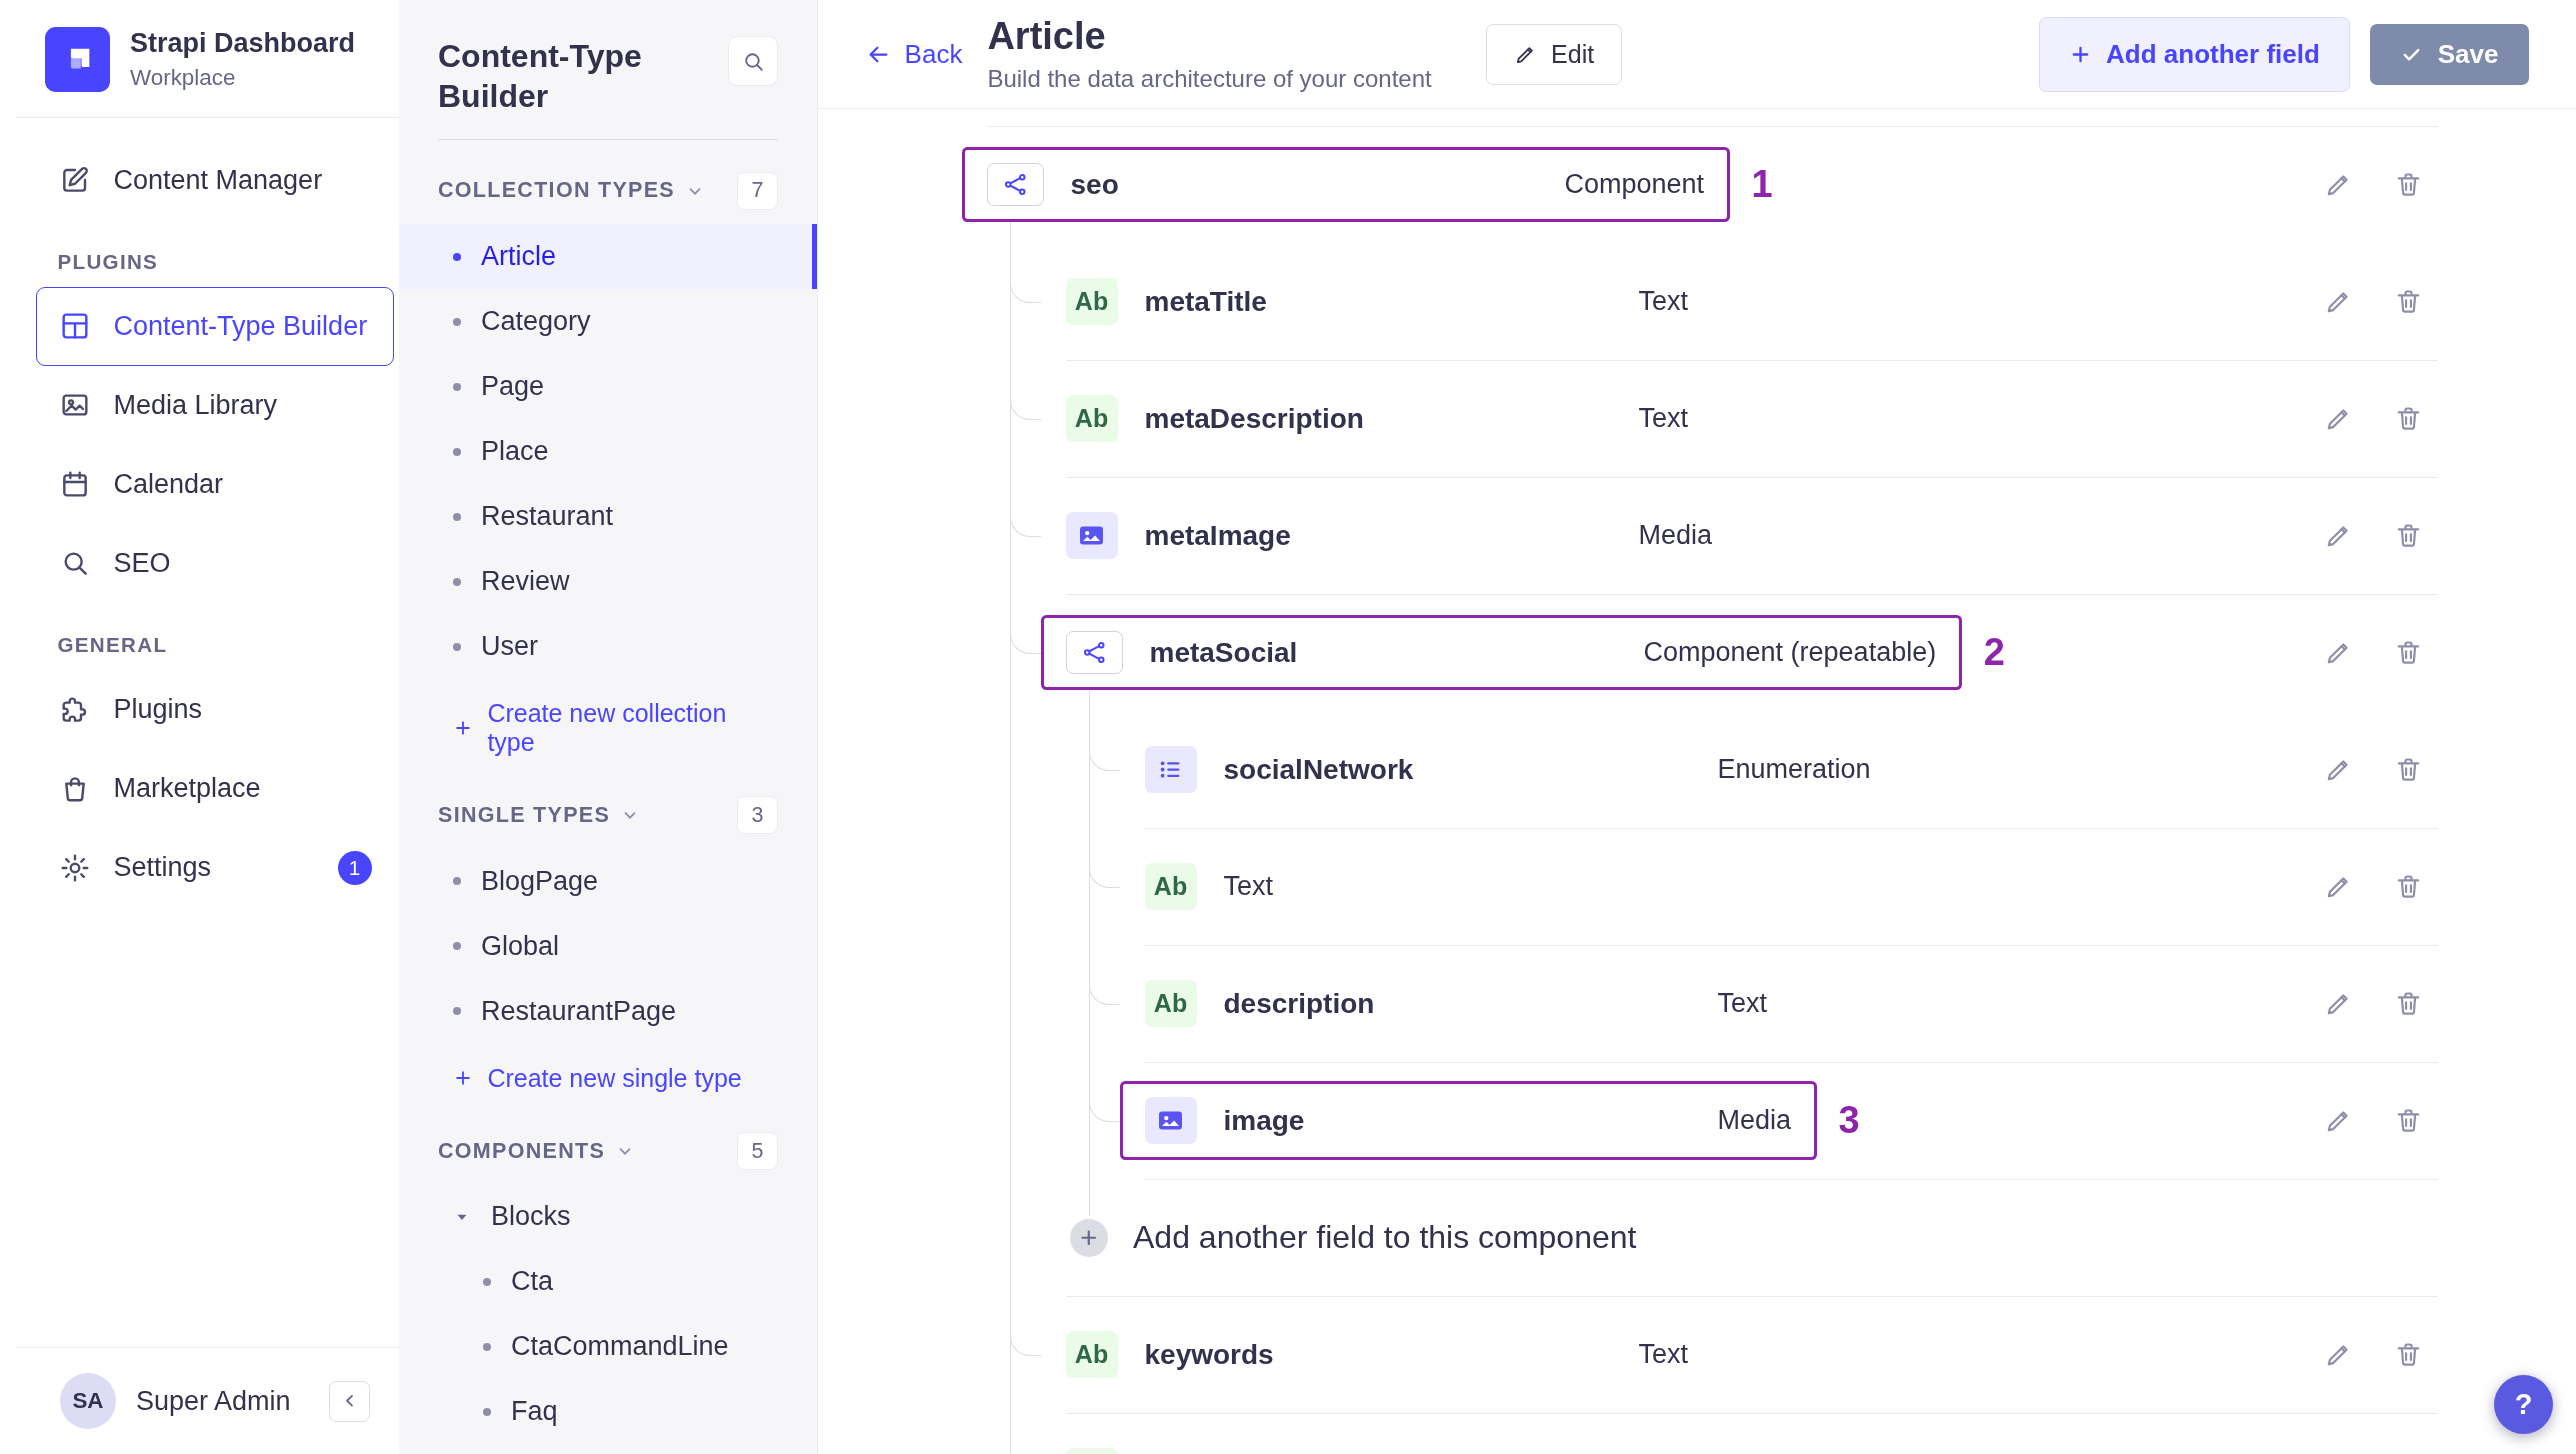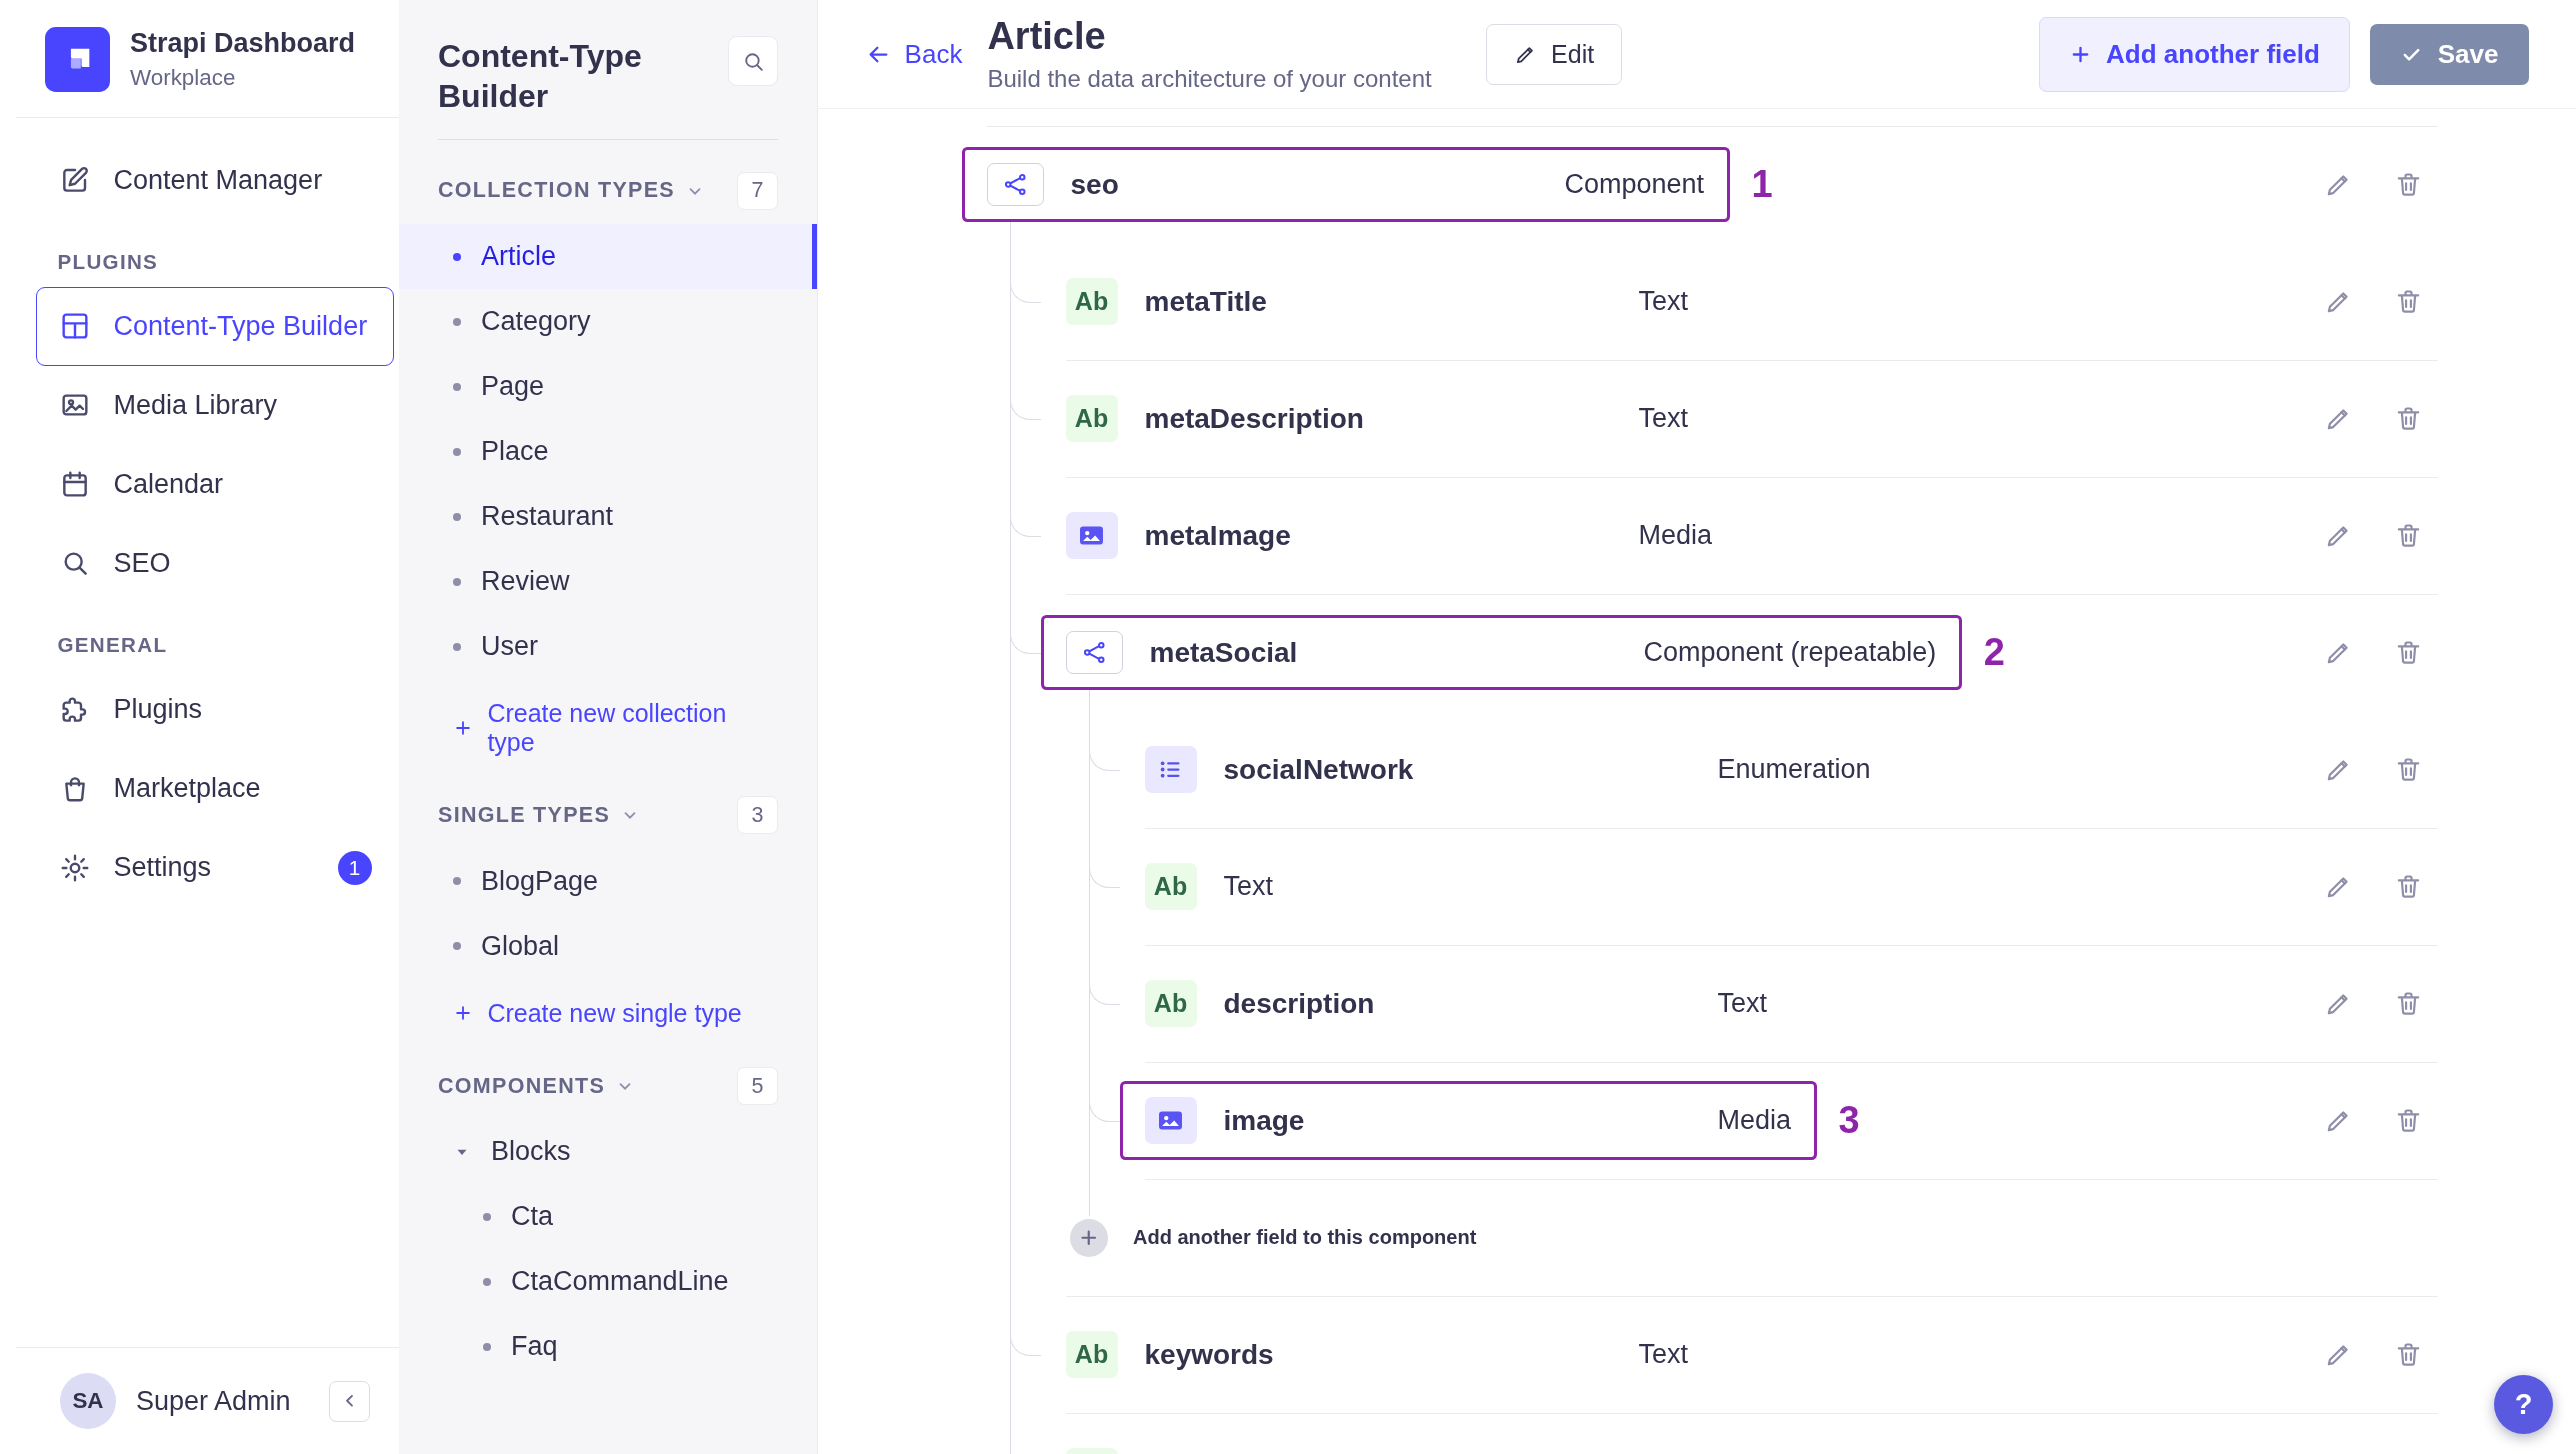--- a/index.html
+++ b/index.html
@@ -86,21 +86,21 @@
   .ficon.component{width:57px;height:43px;background:#fff;border:0.9px solid #d0d0de;color:#4945ff;}
   .ficon.text{background:#eafbe7;color:#2f6846;font-weight:700;font-size:25px;}
   .ficon.media{background:#e9e8ff;}
   .ficon.enum{background:#e9e8ff;color:#5753e8;}
   .fname{font-size:28px;font-weight:700;color:var(--text);width:494px;flex:none;}
   .ftype{font-size:27px;color:var(--text);white-space:nowrap;}
   .annotation{font-size:38px;font-weight:700;color:var(--hl);margin-left:21.5px;position:relative;z-index:1;}
   .row-actions{position:absolute;right:153px;display:flex;gap:41px;z-index:2;}
   .icon-btn{background:none;border:none;color:#8e8ea9;cursor:pointer;padding:0;}
   .add-circle{width:38px;height:38px;border-radius:50%;background:#dcdce4;color:#666687;display:grid;place-items:center;margin-left:252px;flex:none;position:relative;z-index:1;cursor:pointer;}
-  .add-label{font-size:20px;font-weight:700;color:var(--text);margin-left:25px;position:relative;z-index:1;}
+  .add-label{font-size:32px;font-weight:400;color:var(--text);margin-left:25px;position:relative;z-index:1;}
 
   .help-btn{position:absolute;right:23px;bottom:20px;width:59px;height:59px;border-radius:50%;background:#5a5ae0;color:#fff;font-size:29px;font-weight:700;display:grid;place-items:center;box-shadow:0 3.6px 12.6px rgba(33,33,77,.35);cursor:pointer;z-index:5;}
 </style>
 </head>
 <body>
 
 <div class="sidebar1">
   <div class="brand">
     <div class="brand-logo">
       <svg width="34" height="34" viewBox="0 0 24 24">
@@ -280,20 +280,24 @@
     <span class="group-count">3</span>
   </div>
   <div class="subnav-item">
       <span class="bullet"></span>
       <span>BlogPage</span>
     </div>
   <div class="subnav-item">
       <span class="bullet"></span>
       <span>Global</span>
     </div>
+  <div class="subnav-item">
+      <span class="bullet"></span>
+      <span>RestaurantPage</span>
+    </div>
   <div class="create-link">
     <span>
         <svg width="20" height="20" viewBox="0 0 24 24" fill="none" stroke="currentColor" stroke-width="2.2" stroke-linecap="round">
           <path d="M12 5v14M5 12h14"></path>
         </svg>
       </span>
     <span>Create new single type</span>
   </div>
 
   <div class="group-header">

